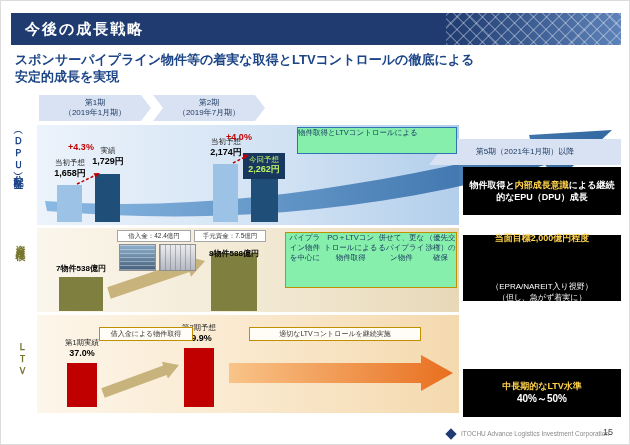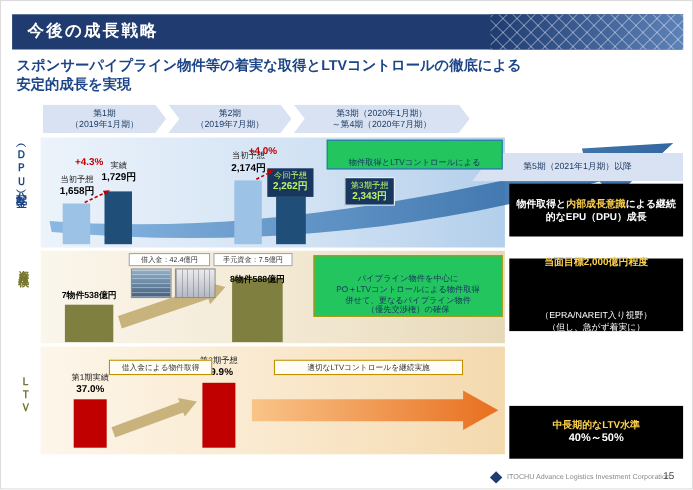--- a/index.html
+++ b/index.html
@@ -35,22 +35,22 @@
   
   .bar{position:absolute;z-index:3;}
   .blbl{position:absolute;text-align:center;line-height:1.15;z-index:4;}
   .blbl .t{font-size:7.5px;color:#222;}
   .blbl .v{font-size:9px;font-weight:bold;color:#000;}
   .growth{position:absolute;color:#c00000;font-weight:bold;font-size:9px;text-align:center;z-index:4;}
   .navytag{position:absolute;background:#17375e;color:#bef264;text-align:center;line-height:1.25;
            padding-top:2px;z-index:4;box-sizing:border-box;}
   .navytag .t{font-size:7.5px;}
   .navytag .v{font-size:9px;font-weight:bold;}
-  .annot{position:absolute;background:#22c55e;text-align:center;display:flex;flex-direction:column;
-         justify-content:flex-end;z-index:5;line-height:1.3;box-sizing:border-box;}
+  .annot{position:absolute;background:#86efac;text-align:center;display:flex;flex-direction:row;
+         justify-content:flex-start;z-index:5;line-height:1.3;box-sizing:border-box;}
   .annot-blue{border:1px solid #2e74b5;color:#17365d;font-size:7.5px;}
   .annot-tan{border:1px solid #bf9000;color:#17365d;font-size:7.5px;}
   .navybox{position:absolute;background:#000000;color:#fff;display:flex;flex-direction:column;
            justify-content:center;text-align:center;z-index:5;line-height:1.35;box-sizing:border-box;padding:3px 5px;}
   .yel{color:#ffd34d;font-weight:bold;}
   .wht{color:#ffffff;}
   .cap{position:absolute;background:#fff;border:1px solid #a6a6a6;font-size:6.5px;display:flex;
        align-items:center;justify-content:center;color:#333;z-index:5;box-sizing:border-box;}
   .noteb{position:absolute;background:#fffdf6;border:1px solid #bf9000;font-size:7px;display:flex;
          align-items:center;justify-content:center;color:#333;z-index:5;box-sizing:border-box;}
@@ -80,24 +80,20 @@
   <div class="subtitle" style="top:67px;">安定的成長を実現</div>
 
   <div class="chev chev-first" style="left:38px;width:112px;">
     <div>第1期</div>
     <div>（2019年1月期）</div>
   </div>
   <div class="chev chev-mid" style="left:152px;width:112px;">
     <div>第2期</div>
     <div>（2019年7月期）</div>
   </div>
-  <div class="chev chev-mid" style="left:266px;width:160px;">
-    <div>第3期（2020年1月期）</div>
-    <div>～第4期（2020年7月期）</div>
-  </div>
   <div class="chev chev-last" style="left:428px;width:192px;margin-top:44px;">
     <div>第5期（2021年1月期）以降</div>
   </div>
 
   <div class="band band-dpu"></div>
   <div class="band band-asset"></div>
   <div class="band band-ltv"></div>
 
   <div class="vlabel" style="left:10px;top:126px;height:100px;color:#1c4587;">（ＤＰＵ）分配金</div>
   <div class="vlabel" style="left:12px;top:236px;height:72px;color:#76762f;">資産規模</div>
@@ -144,24 +140,20 @@
     <div class="v">2,174円</div>
   </div>
 
   <div class="navytag" style="left:242px;top:152px;width:42px;height:26px;">
     <div class="t">今回予想</div>
     <div class="v">2,262円</div>
   </div>
   <div class="bar" style="left:250px;top:178px;width:27px;height:43px;background:#1f4e79;"></div>
   <div class="growth" style="left:208px;top:131px;width:60px;">+4.0%</div>
 
-  <div class="navytag" style="left:312px;top:160px;width:46px;height:26px;border:1px solid #fff;">
-    <div class="t">第3期予想</div>
-    <div class="v">2,343円</div>
-  </div>
 
   <div class="annot annot-blue" style="left:296px;top:126px;width:160px;height:27px;">
     <div>物件取得とLTVコントロールによる</div>
   </div>
 
   <div class="navybox" style="left:462px;top:166px;width:158px;height:48px;font-size:9px;font-weight:bold;">
     <div>
       <span class="wht">物件取得と</span><span class="yel">内部成長意識</span><span class="wht">による継続的なEPU（DPU）成長</span>
     </div>
   </div>

